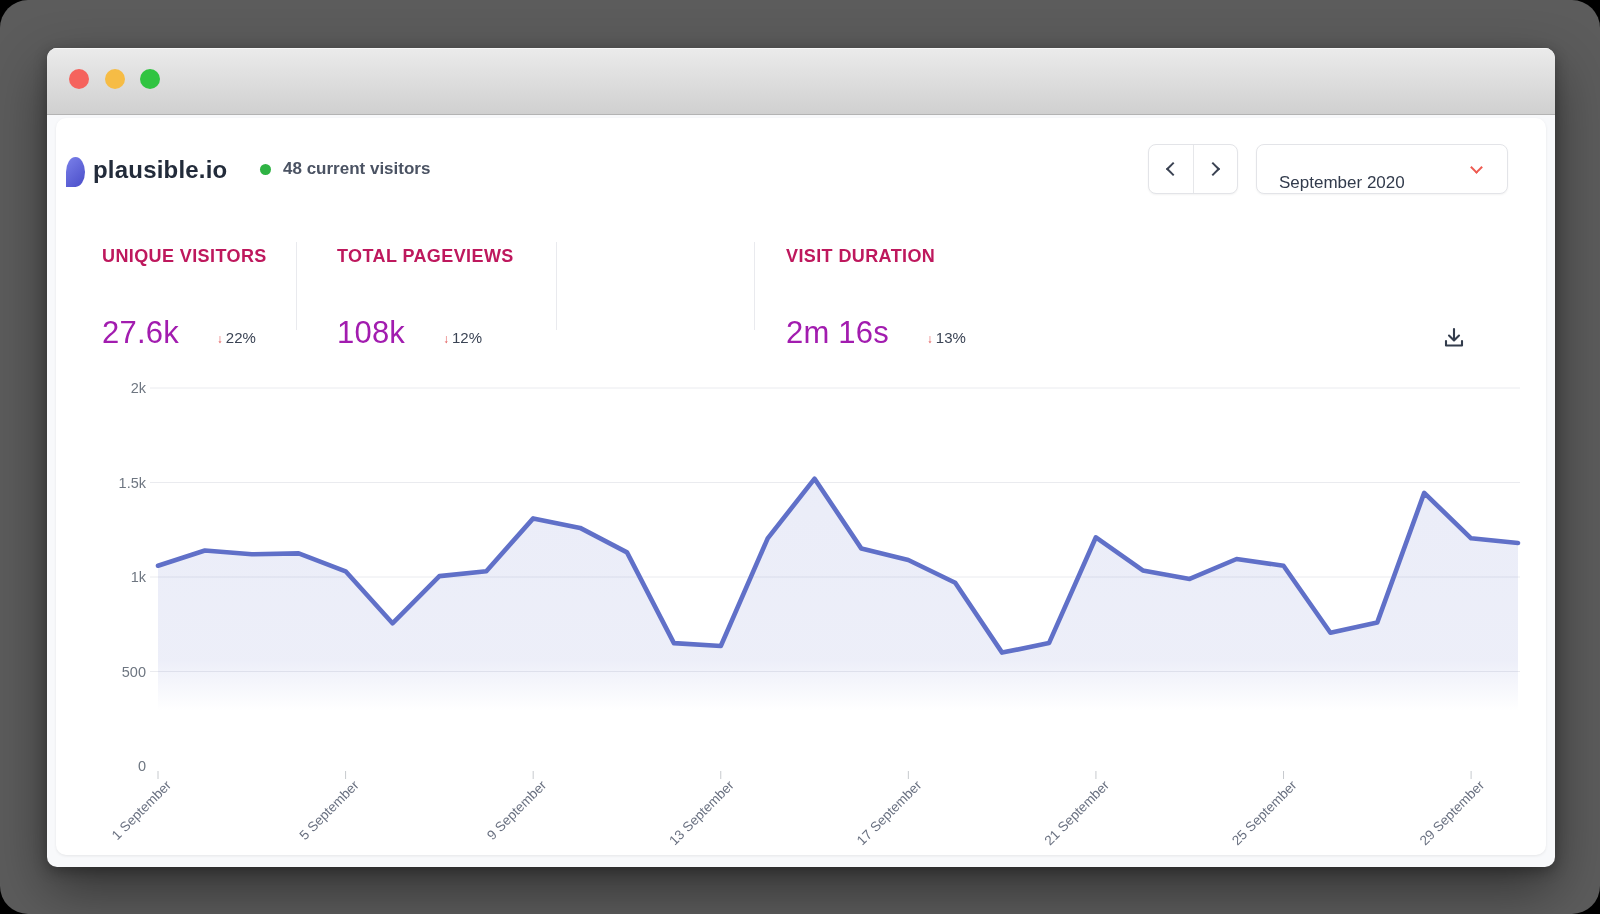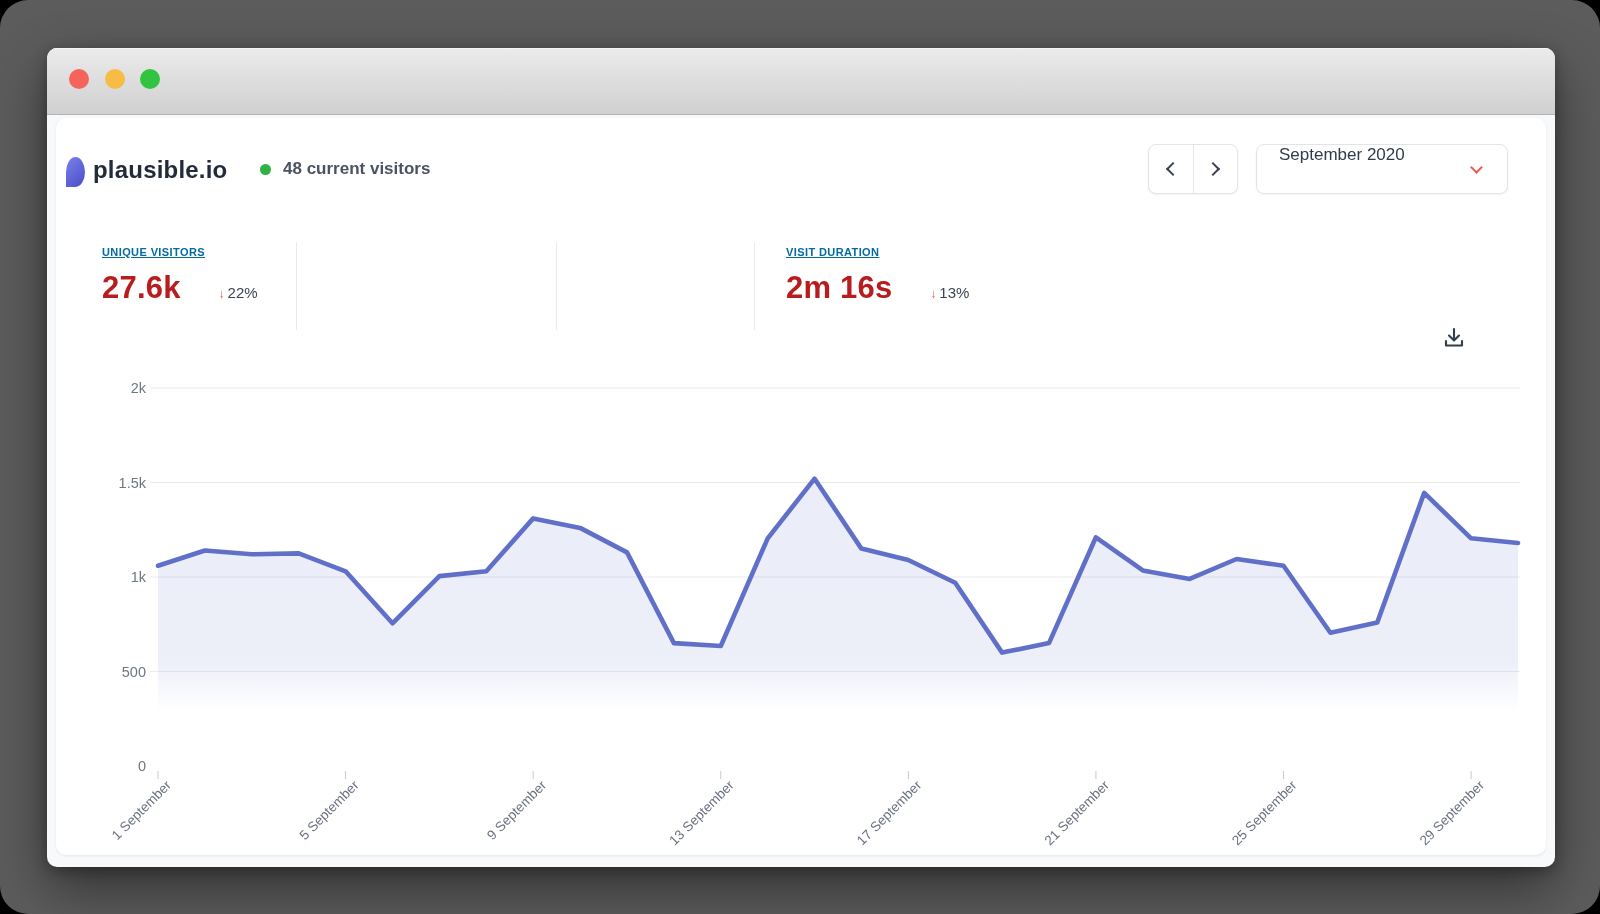--- a/index.html
+++ b/index.html
@@ -24,29 +24,29 @@
   .live-dot{width:11px;height:11px;border-radius:50%;background:#2fb344;}
   .live-text{font-size:17px;font-weight:700;color:#4b5363;}
 
   .period-nav{position:absolute;left:1092px;top:26px;width:90px;height:50px;background:#fff;border:1px solid #e3e4e8;border-radius:8px;box-shadow:0 1px 2px rgba(0,0,0,.05);display:flex;}
   .period-nav .half{flex:1;display:flex;align-items:center;justify-content:center;cursor:pointer;}
   .period-nav .half:first-child{border-right:1px solid #e6e7ea;}
   .chev{display:inline-block;width:10px;height:10px;border-top:2.5px solid #3a4252;border-right:2.5px solid #3a4252;}
   .chev.left{transform:rotate(-135deg);margin-left:4px;}
   .chev.right{transform:rotate(45deg);margin-right:4px;}
 
-  .period-select{position:absolute;left:1200px;top:26px;width:252px;height:50px;background:#fff;border:1px solid #e3e4e8;border-radius:8px;box-shadow:0 1px 2px rgba(0,0,0,.05);display:flex;align-items:flex-start;cursor:pointer;}
+  .period-select{position:absolute;left:1200px;top:26px;width:252px;height:50px;background:#fff;border:1px solid #e3e4e8;border-radius:8px;box-shadow:0 1px 2px rgba(0,0,0,.05);display:flex;align-items:flex-end;cursor:pointer;}
   .period-label{margin-left:22px;font-size:17px;font-weight:500;color:#323b4c;}
   .caret{position:absolute;right:26px;top:18px;width:9px;height:9px;border-top:2.5px solid #ee5a50;border-right:2.5px solid #ee5a50;transform:rotate(135deg);}
 
   
   .stat{position:absolute;top:128px;}
-  .stat .s-label{font-size:11px;font-weight:700;color:#0369a1;letter-spacing:.4px;text-decoration:underline;}
+  .stat .s-label{font-size:18px;font-weight:700;color:#be185d;letter-spacing:.4px;}
   .stat .s-row{display:flex;align-items:baseline;margin-top:12px;}
-  .stat .s-value{font-size:31px;font-weight:700;color:#b91c1c;letter-spacing:.2px;}
+  .stat .s-value{font-size:31px;font-weight:400;color:#a21caf;letter-spacing:.2px;margin-top:36px;}
   .stat .s-change{margin-left:38px;font-size:15px;color:#3a4354;}
   .stat .s-arrow{font-size:12px;margin-right:3px;}
   .arrow-red{color:#e05252;}
   .arrow-green{color:#2f9e52;}
   .stat-divider{position:absolute;top:124px;width:1px;height:88px;background:#e9eaee;}
   .sd1{left:240px;} .sd2{left:500px;} .sd3{left:698px;}
 
   
   .download{position:absolute;left:1386px;top:208px;width:24px;height:24px;color:#333c4c;cursor:pointer;}
 
@@ -94,20 +94,27 @@
 
       <div class="stat" style="left:46px;">
         <div class="s-label">UNIQUE VISITORS</div>
         <div class="s-row">
           <span class="s-value">27.6k</span>
           <span class="s-change"><span class="s-arrow arrow-red">↓</span><span>22%</span></span>
         </div>
       </div>
       <div class="stat-divider sd1"></div>
 
+      <div class="stat" style="left:281px;">
+        <div class="s-label">TOTAL PAGEVIEWS</div>
+        <div class="s-row">
+          <span class="s-value">108k</span>
+          <span class="s-change"><span class="s-arrow arrow-red">↓</span><span>12%</span></span>
+        </div>
+      </div>
       <div class="stat-divider sd2"></div>
 
       <div class="stat-divider sd3"></div>
 
       <div class="stat" style="left:730px;">
         <div class="s-label">VISIT DURATION</div>
         <div class="s-row">
           <span class="s-value">2m 16s</span>
           <span class="s-change"><span class="s-arrow arrow-red">↓</span><span>13%</span></span>
         </div>

